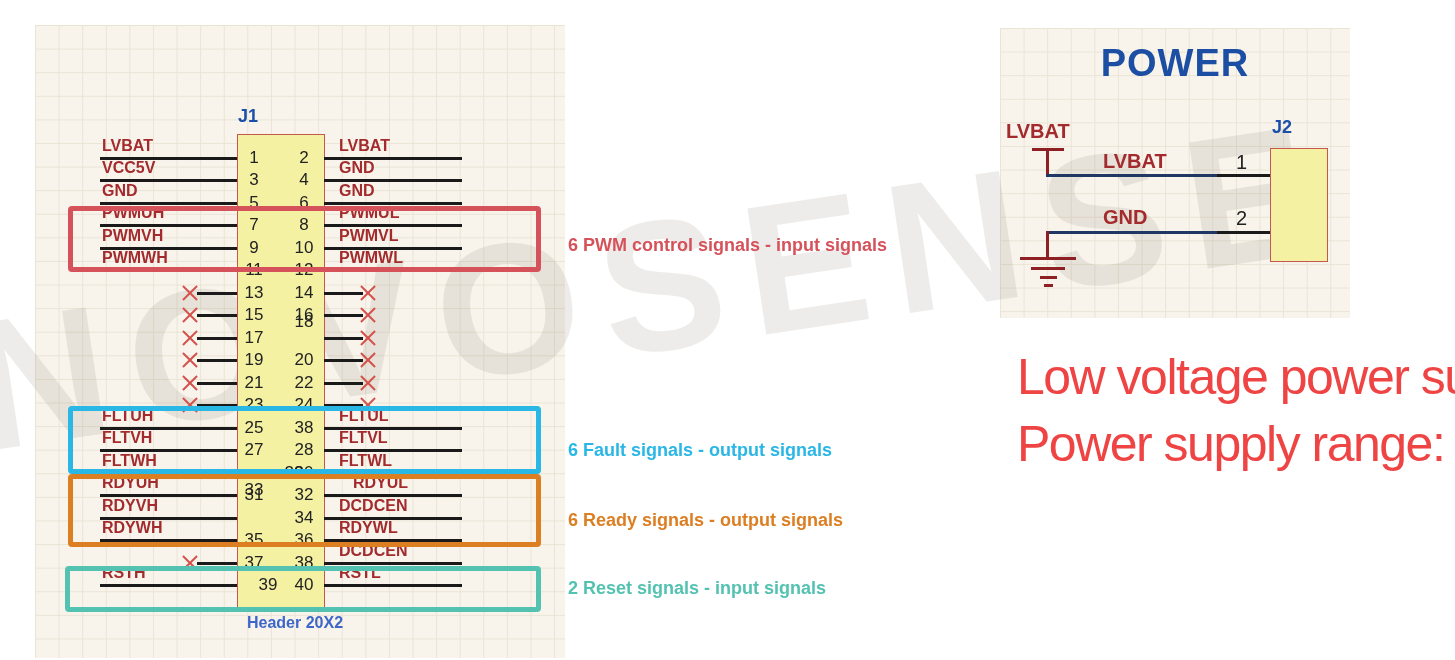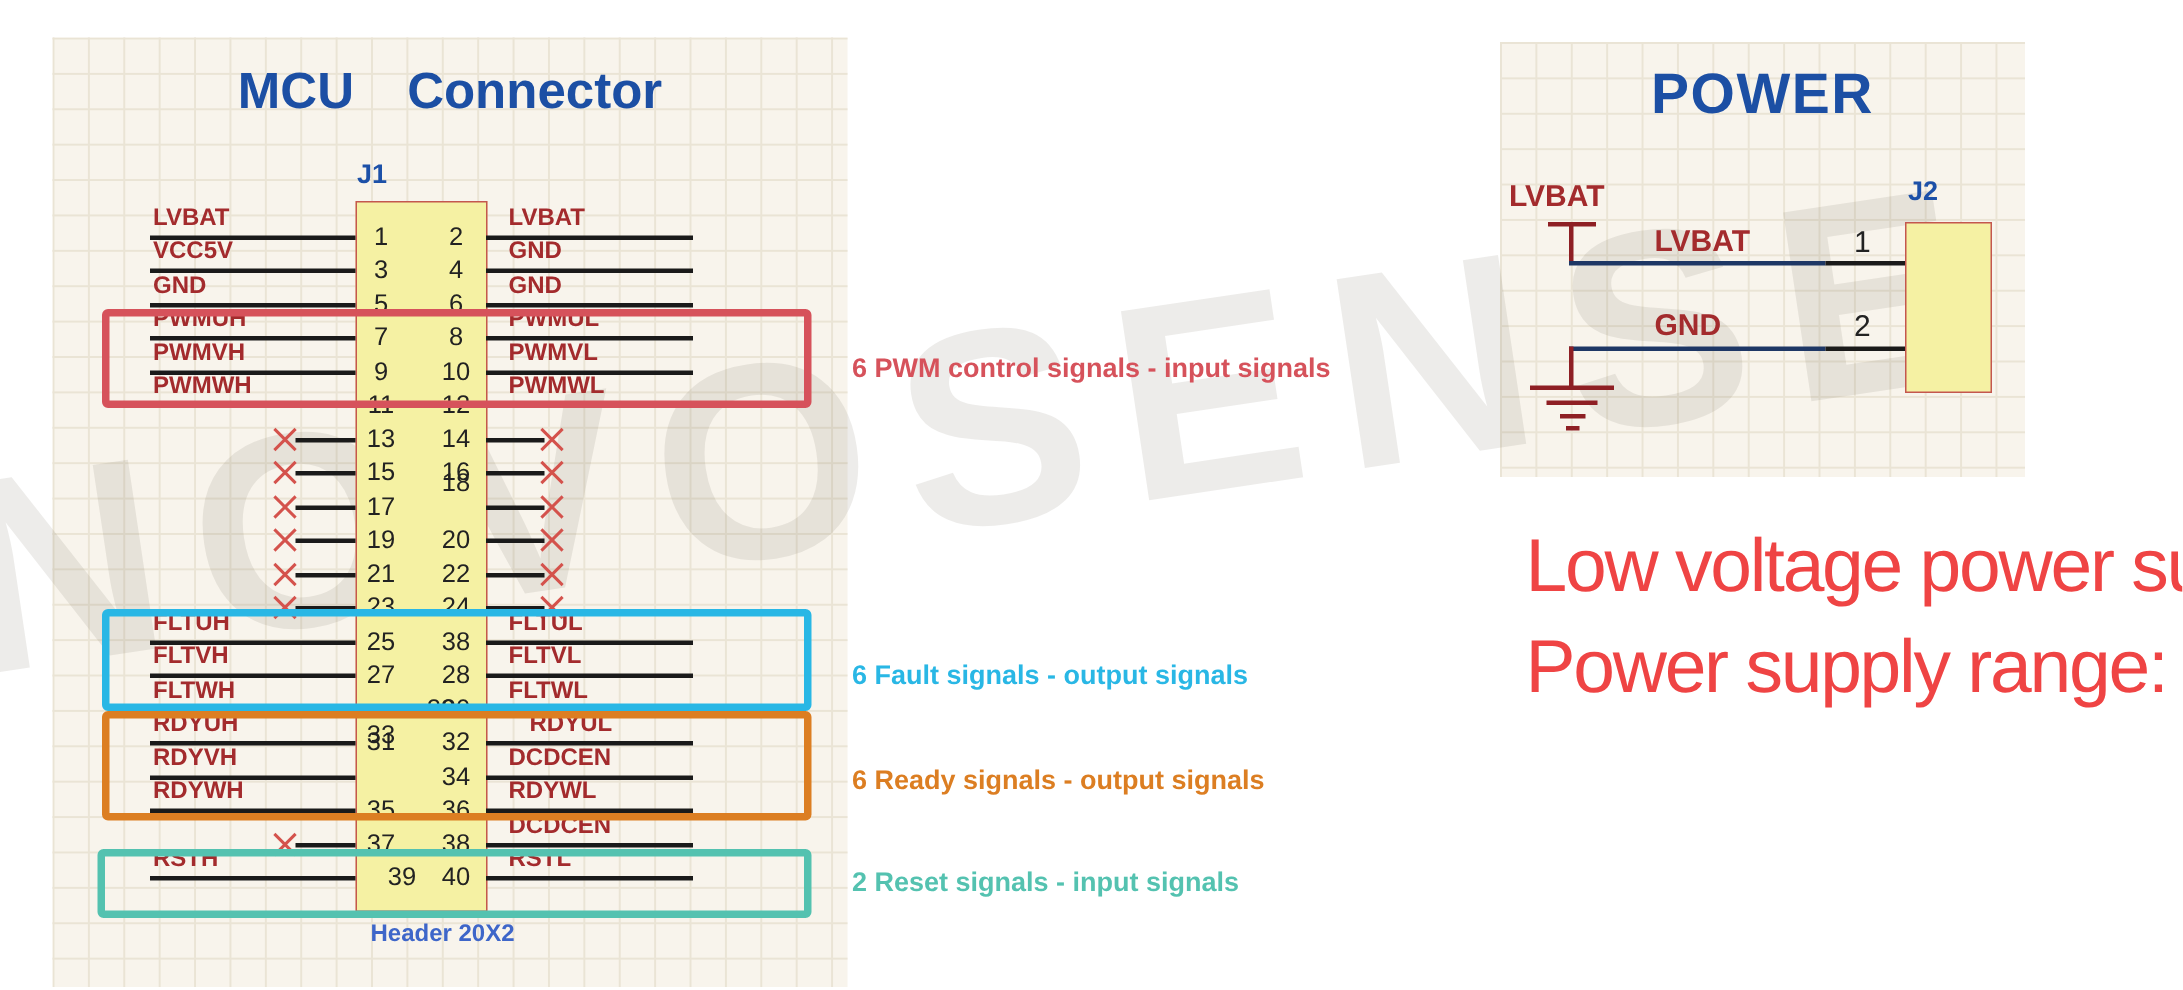--- a/index.html
+++ b/index.html
@@ -76,21 +76,20 @@
 
 <div id="stage">
 
   <div id="mcu-panel" class="grid-panel"></div>
   <div id="power-panel" class="grid-panel"></div>
 
   <div id="watermark">NOVOSENSE</div>
 
   <div class="layer">
 
-    <div id="mcu-title" class="sheet-title">MCU Connector</div>
     <div id="j1-designator" class="designator">J1</div>
     <div id="j1-body" class="conn-body"></div>
     <div id="pin-rows">
         <div class="wire" style="left: 100px; top: 157px; width: 137px;"></div>
         <div class="netlabel" style="left: 102px; top: 136px;">LVBAT</div>
         <div class="wire" style="left: 324px; top: 157px; width: 138px;"></div>
         <div class="netlabel" style="left: 339px; top: 136px;">LVBAT</div>
         <div class="pinnum" style="left: 237px; top: 148px;">1</div>
         <div class="pinnum" style="left: 287px; top: 148px;">2</div>
         <div class="wire" style="left: 100px; top: 179px; width: 137px;"></div>

